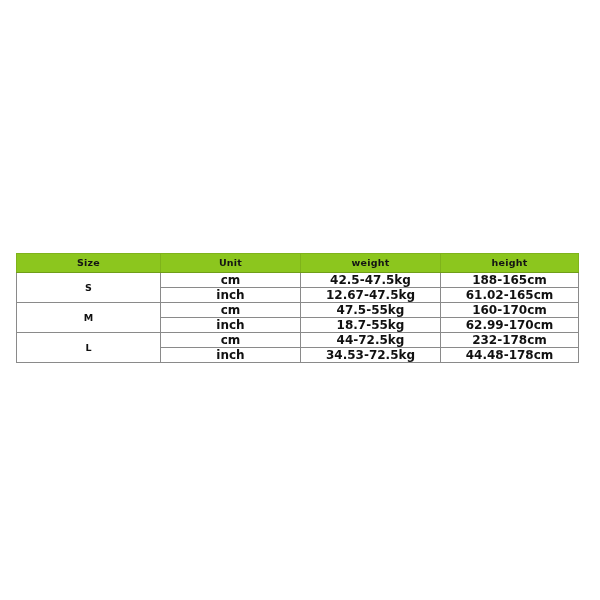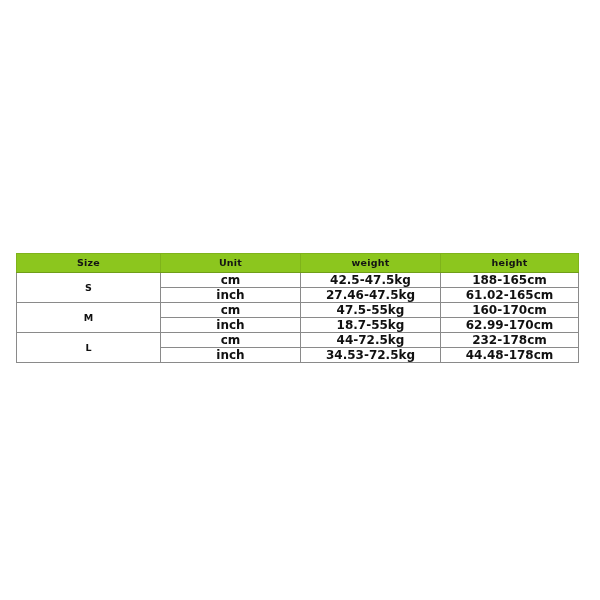--- a/index.html
+++ b/index.html
@@ -110,21 +110,21 @@
 
         <tr>
           <td class="size-cell" rowspan="2">S</td>
           <td>cm</td>
           <td>42.5-47.5kg</td>
           <td>188-165cm</td>
         </tr>
 
         <tr>
           <td>inch</td>
-          <td>27.46-47.5kg</td>
+          <td>12.67-47.5kg</td>
           <td>61.02-165cm</td>
         </tr>
 
         <tr>
           <td class="size-cell" rowspan="2">M</td>
           <td>cm</td>
           <td>47.5-55kg</td>
           <td>160-170cm</td>
         </tr>
 

